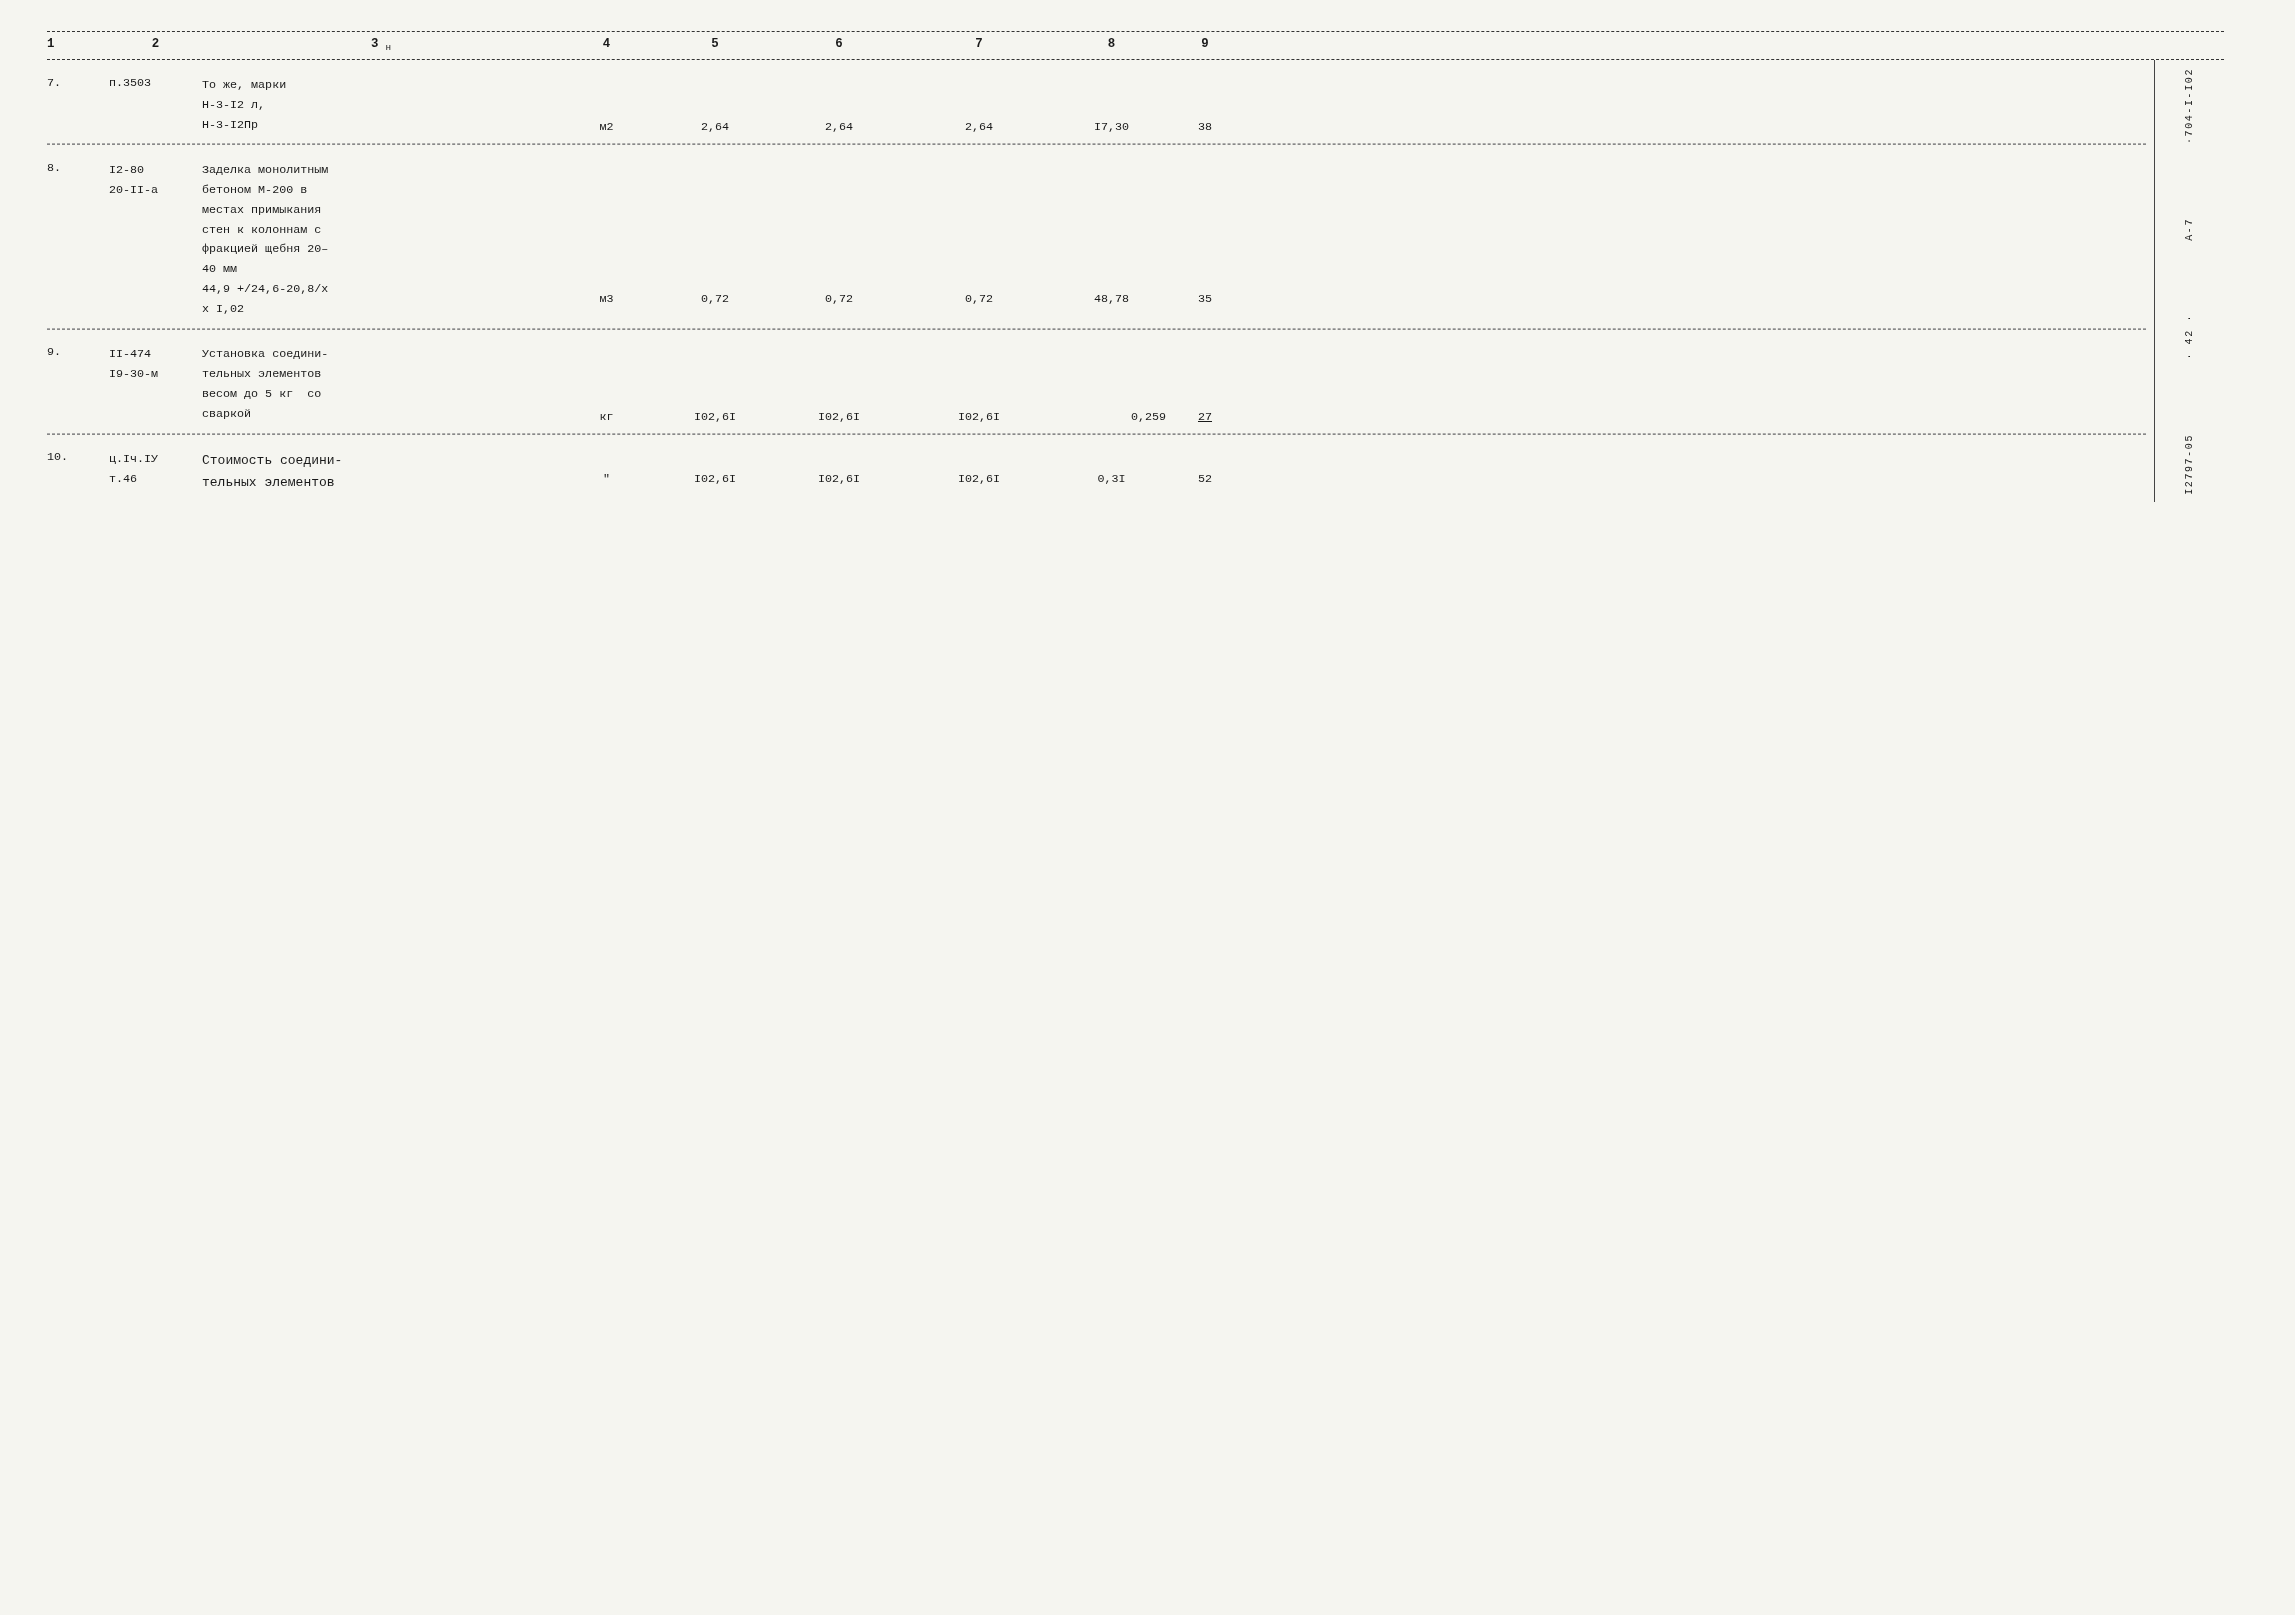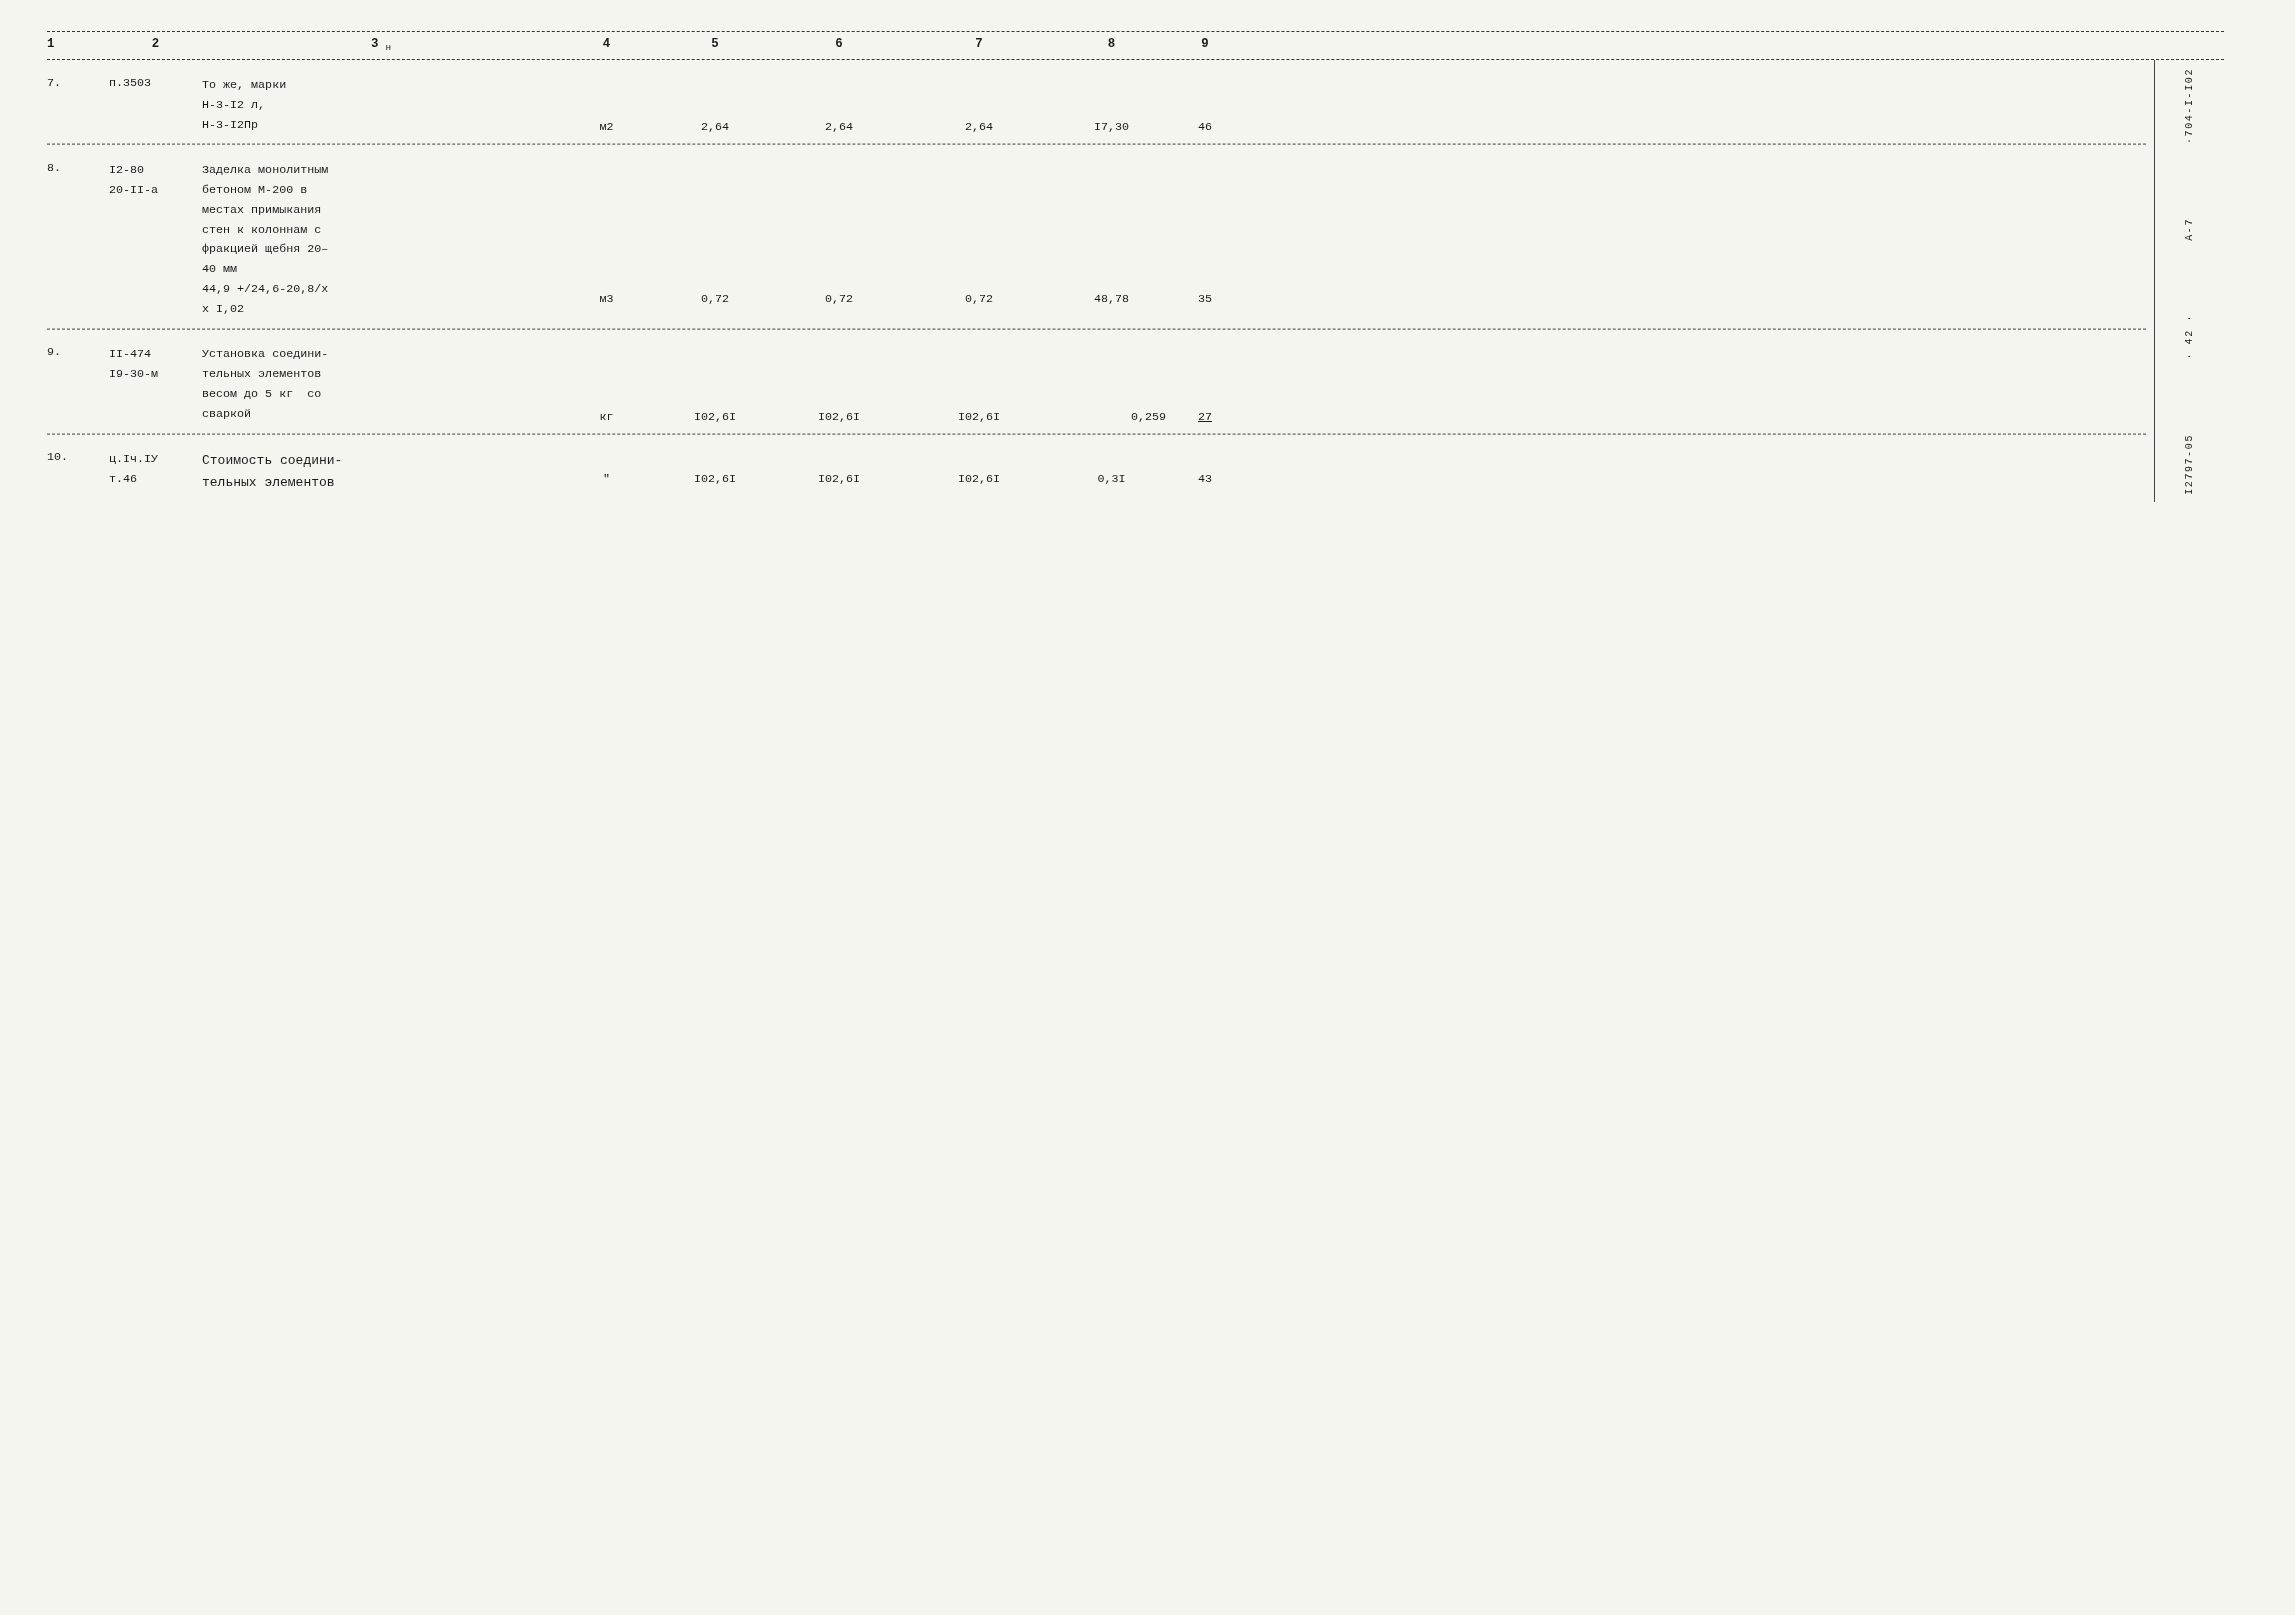--- a/index.html
+++ b/index.html
@@ -96,21 +96,21 @@
         <div style="width:358px; flex-shrink:0; font-size:11.7px; line-height:1.7;">
           То же, марки<br>
           Н-3-I2 л,<br>
           Н-3-I2Пр
         </div>
         <div style="width:93px; flex-shrink:0; font-size:11.7px; text-align:center; padding-top:44px;">м2</div>
         <div style="width:124px; flex-shrink:0; font-size:11.7px; text-align:center; padding-top:44px;">2,64</div>
         <div style="width:124px; flex-shrink:0; font-size:11.7px; text-align:center; padding-top:44px;">2,64</div>
         <div style="width:156px; flex-shrink:0; font-size:11.7px; text-align:center; padding-top:44px;">2,64</div>
         <div style="width:109px; flex-shrink:0; font-size:11.7px; text-align:center; padding-top:44px;">I7,30</div>
-        <div style="width:78px; flex-shrink:0; font-size:11.7px; text-align:center; padding-top:44px;">46</div>
+        <div style="width:78px; flex-shrink:0; font-size:11.7px; text-align:center; padding-top:44px;">38</div>
       </div>
 
       <div class="data-row" style="display:flex; padding: 15.6px 0 7.8px 0; border-bottom: 0.8px dashed #aaa; align-items:flex-start;">
         <div style="width:62px; flex-shrink:0; font-size:11.7px;">8.</div>
         <div style="width:93px; flex-shrink:0; font-size:11.7px; line-height:1.7;">I2-80<br>20-II-а</div>
         <div style="width:358px; flex-shrink:0; font-size:11.7px; line-height:1.7;">
           Заделка монолитным<br>
           бетоном М-200 в<br>
           местах примыкания<br>
           стен к колоннам с<br>
@@ -149,21 +149,21 @@
         <div style="width:93px; flex-shrink:0; font-size:11.7px; line-height:1.7;">ц.Iч.IУ<br>т.46</div>
         <div style="width:358px; flex-shrink:0; font-size:13px; line-height:1.7;">
           Стоимость соедини-<br>
           тельных элементов
         </div>
         <div style="width:93px; flex-shrink:0; font-size:11.7px; text-align:center; padding-top:22px;">"</div>
         <div style="width:124px; flex-shrink:0; font-size:11.7px; text-align:center; padding-top:22px;">I02,6I</div>
         <div style="width:124px; flex-shrink:0; font-size:11.7px; text-align:center; padding-top:22px;">I02,6I</div>
         <div style="width:156px; flex-shrink:0; font-size:11.7px; text-align:center; padding-top:22px;">I02,6I</div>
         <div style="width:109px; flex-shrink:0; font-size:11.7px; text-align:center; padding-top:22px;">0,3I</div>
-        <div style="width:78px; flex-shrink:0; font-size:11.7px; text-align:center; padding-top:22px;">43</div>
+        <div style="width:78px; flex-shrink:0; font-size:11.7px; text-align:center; padding-top:22px;">52</div>
       </div>
 
     </div>
 
     <div style="width:70px; flex-shrink:0; border-left:1.6px solid #444; display:flex; flex-direction:column; align-items:center; justify-content:space-between; padding:7.8px 6.2px; margin-left:7.8px;">
       <div style="writing-mode:vertical-rl; text-orientation:mixed; font-size:10px; letter-spacing:1.6px; white-space:nowrap; transform:rotate(180deg);">·704-I-I02</div>
       <div style="writing-mode:vertical-rl; text-orientation:mixed; font-size:10px; letter-spacing:1.6px; white-space:nowrap; transform:rotate(180deg); margin-top:23px;">А-7</div>
       <div style="writing-mode:vertical-rl; text-orientation:mixed; font-size:10px; letter-spacing:1.6px; white-space:nowrap; transform:rotate(180deg); margin-top:23px;">·  42  ·</div>
       <div style="writing-mode:vertical-rl; text-orientation:mixed; font-size:10px; letter-spacing:1.6px; white-space:nowrap; transform:rotate(180deg); margin-top:23px;">I2797-05</div>
     </div>

